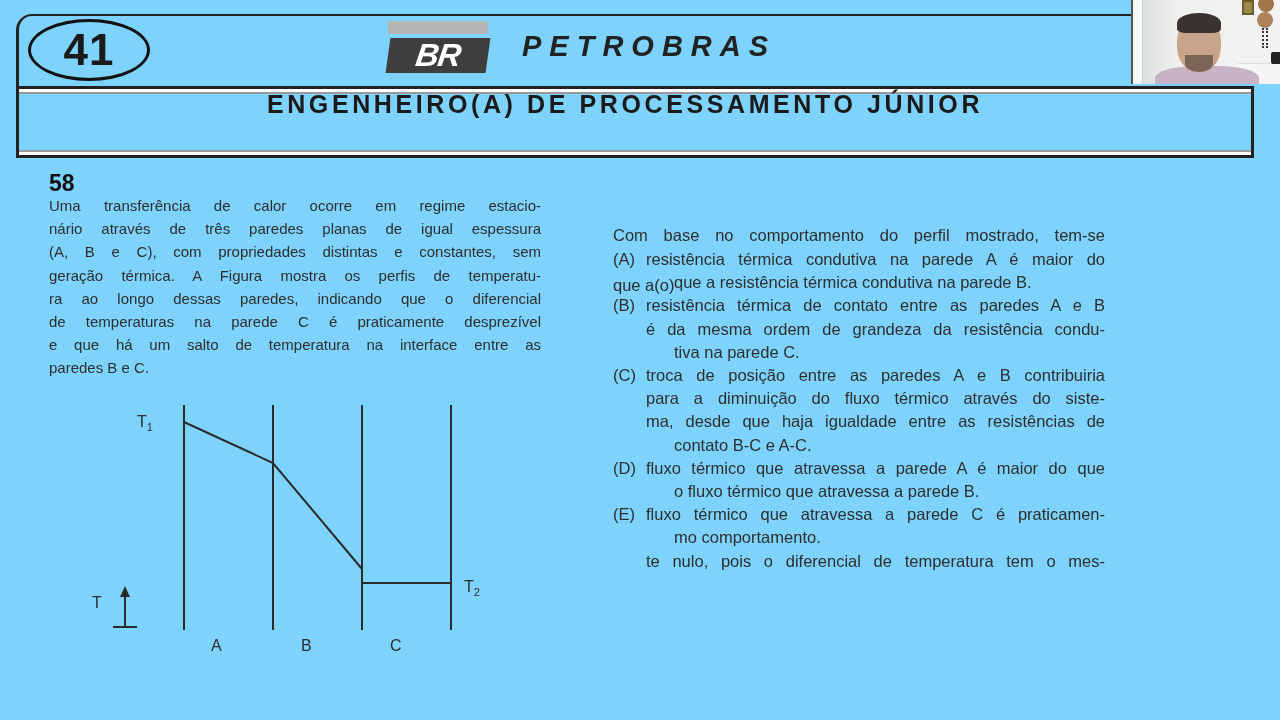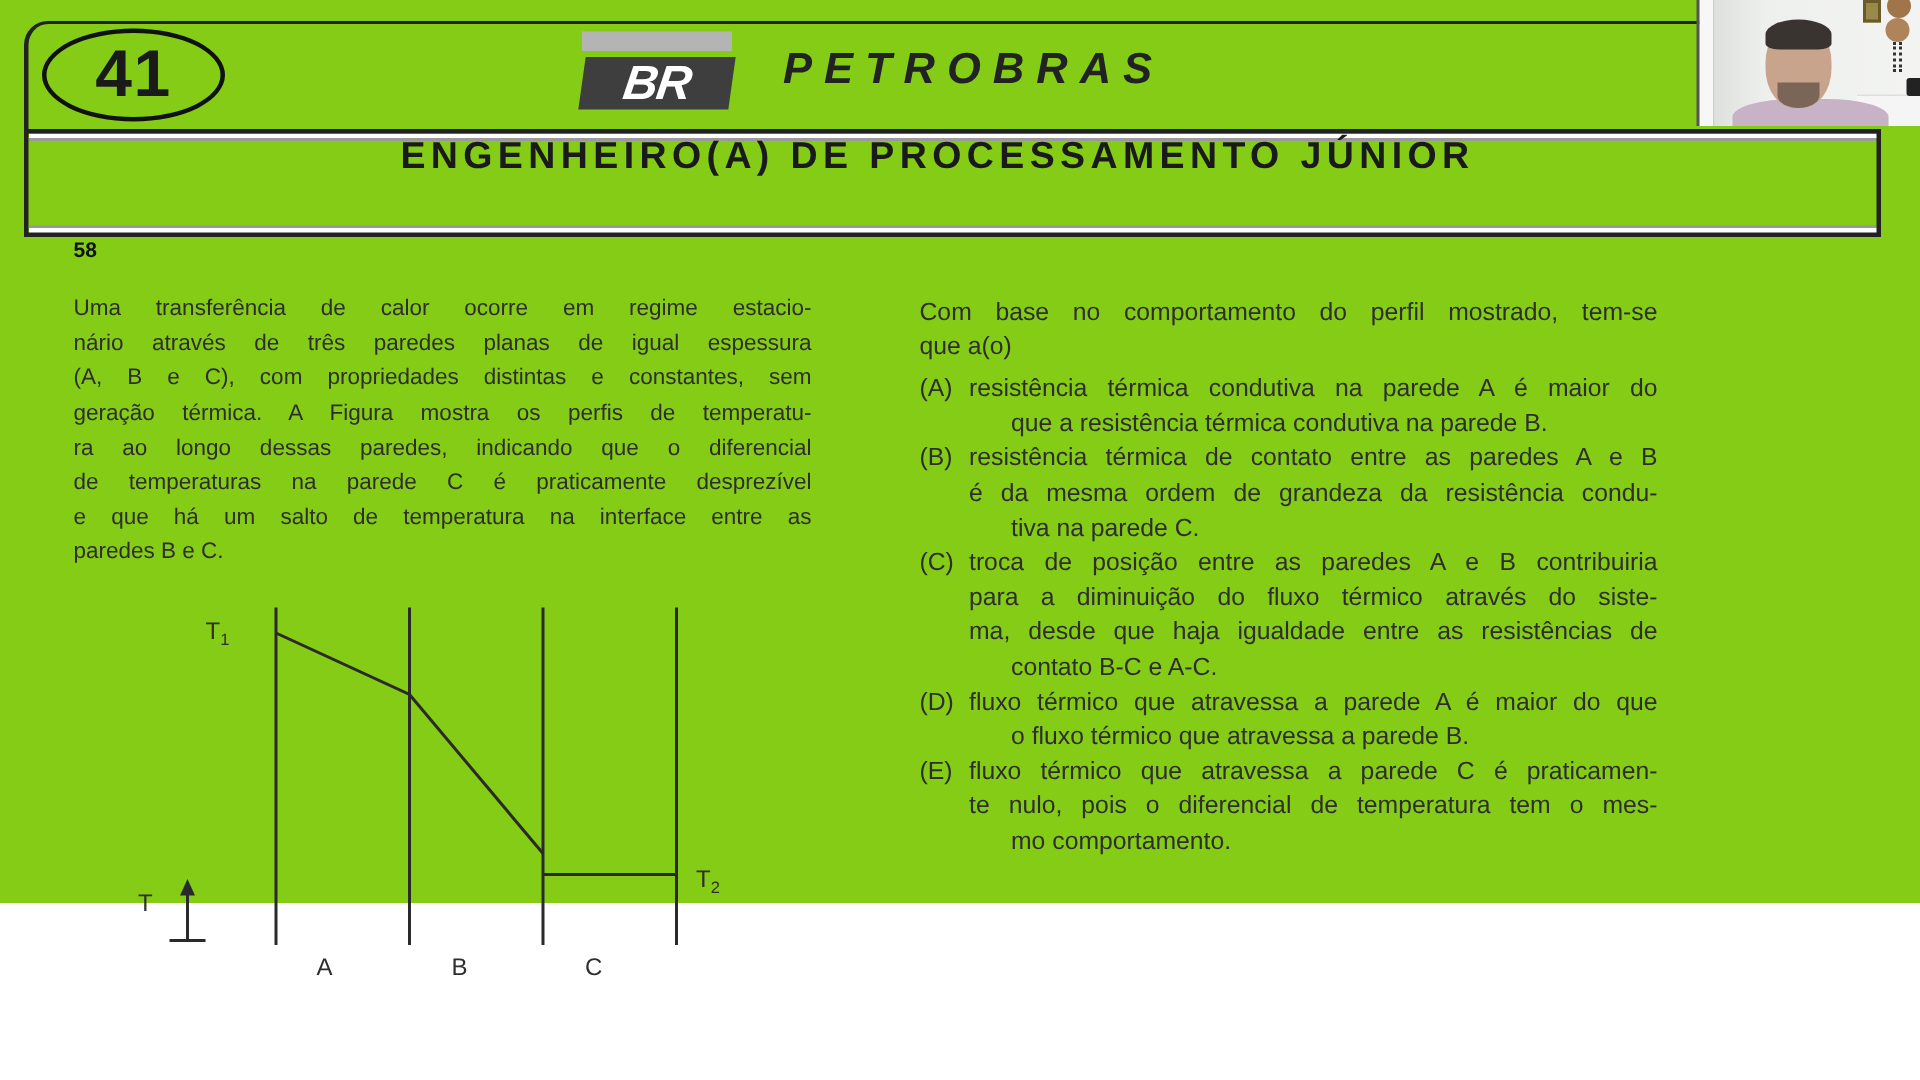--- a/index.html
+++ b/index.html
@@ -2,21 +2,21 @@
 <html><head>
   <meta charset="utf-8">
   <style>
     * { margin: 0; padding: 0; box-sizing: border-box; }
     html, body {
       width: 1280px; height: 720px; overflow: hidden;
       background: #ffffff;
       font-family: "Liberation Sans", sans-serif;
       color: #2a2a2a;
     }
-    .page { position: relative; width: 1280px; height: 602px; background: #84cc16; }
+    .page { position: relative; width: 1280px; height: 720px; background: #7dd3fc; }
 
     
     .header-top {
       position: absolute; left: 16px; top: 14px; width: 1120px; height: 73px;
       border-top: 2px solid #222;
       border-left: 3px solid #222;
       border-top-left-radius: 16px;
     }
     .badge-number {
       position: absolute; left: 28px; top: 19px; width: 122px; height: 62px;
@@ -64,33 +64,33 @@
     .webcam .gourd2 { position: absolute; left: 124px; top: 12px; width: 16px; height: 16px; border-radius: 50%; background: #b0845a; }
     .webcam .chain { position: absolute; left: 129px; top: 28px; width: 6px; height: 20px; border-left: 2px dotted #333; border-right: 2px dotted #333; }
     .webcam .shelf { position: absolute; left: 105px; top: 63px; width: 44px; height: 21px; background: #f5f5f5; border-top: 1px solid #ddd; }
     .webcam .speaker { position: absolute; left: 138px; top: 52px; width: 14px; height: 12px; background: #222; border-radius: 2px; }
     .webcam .head { position: absolute; left: 44px; top: 14px; width: 44px; height: 58px; border-radius: 48% 48% 45% 45%; background: #c9a48d; }
     .webcam .hair { position: absolute; left: 44px; top: 13px; width: 44px; height: 20px; border-radius: 50% 50% 20% 20%; background: #3a3430; }
     .webcam .beard { position: absolute; left: 52px; top: 55px; width: 28px; height: 17px; border-radius: 0 0 50% 50%; background: #5a4a40; opacity: 0.7; }
     .webcam .shirt { position: absolute; left: 22px; top: 66px; width: 104px; height: 30px; border-radius: 40% 40% 0 0; background: #c7b2c6; }
 
     
-    .q-number { position: absolute; left: 49px; top: 158px; font-weight: 700; font-size: 14px; color: #111; }
+    .q-number { position: absolute; left: 49px; top: 170px; font-weight: 700; font-size: 23px; color: #111; }
     .q-stem {
       position: absolute; left: 49px; top: 194px; width: 492px;
       font-size: 15px; line-height: 23.2px; color: #2e2e2e; text-align: justify;
     }
     .q-stem .line { display: block; text-align: justify; text-align-last: justify; white-space: nowrap; }
     .q-stem .line.last { text-align-last: left; }
 
     .q-prompt {
       position: absolute; left: 613px; top: 197px; width: 492px;
       font-size: 16.5px; line-height: 23.2px; color: #2e2e2e;
     }
-    .q-prompt .line { display: block; white-space: nowrap; }
+    .q-prompt .line { display: block; white-space: nowrap; margin-top: 27px; }
     .q-prompt .line.just { text-align: justify; text-align-last: justify; }
 
     .options { position: absolute; left: 613px; top: 248px; width: 492px; }
     .option { position: relative; padding-left: 33px; font-size: 16.5px; line-height: 23.2px; color: #2e2e2e; }
     .option .letter { position: absolute; left: 0; top: 0; }
     .option .line { display: block; white-space: nowrap; text-align: justify; text-align-last: justify; }
     .option .line.last { text-align-last: left; margin-left: 28px; }
 
     
     .figure { position: absolute; left: 80px; top: 395px; width: 440px; height: 275px; }
@@ -196,18 +196,18 @@
       <span class="line last">contato B-C e A-C.</span>
     </div>
     <div class="option">
       <span class="letter">(D)</span>
       <span class="line">fluxo térmico que atravessa a parede A é maior do que</span>
       <span class="line last">o fluxo térmico que atravessa a parede B.</span>
     </div>
     <div class="option">
       <span class="letter">(E)</span>
       <span class="line">fluxo térmico que atravessa a parede C é praticamen-</span>
+      <span class="line last">mo comportamento.</span>
       <span class="line">te nulo, pois o diferencial de temperatura tem o mes-</span>
-      <span class="line last">mo comportamento.</span>
     </div>
   </div>
 
 </div>
 
 </body></html>

